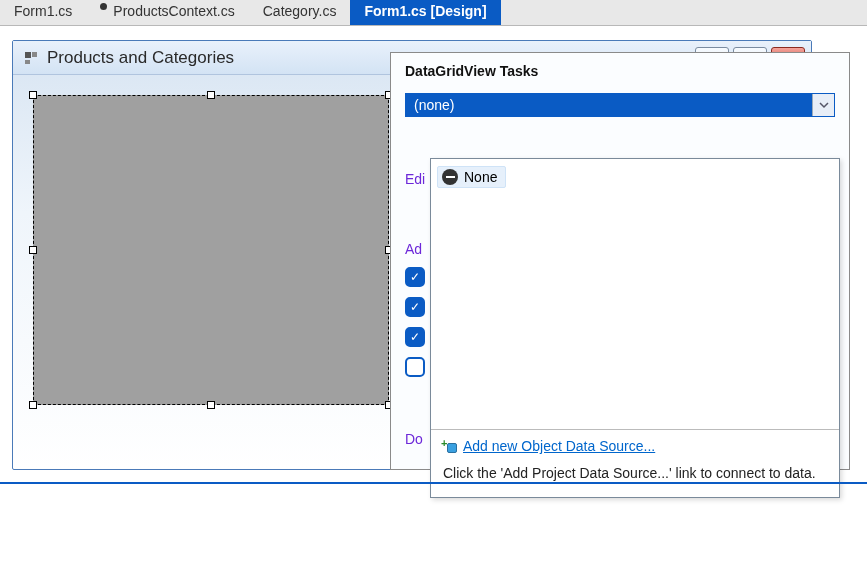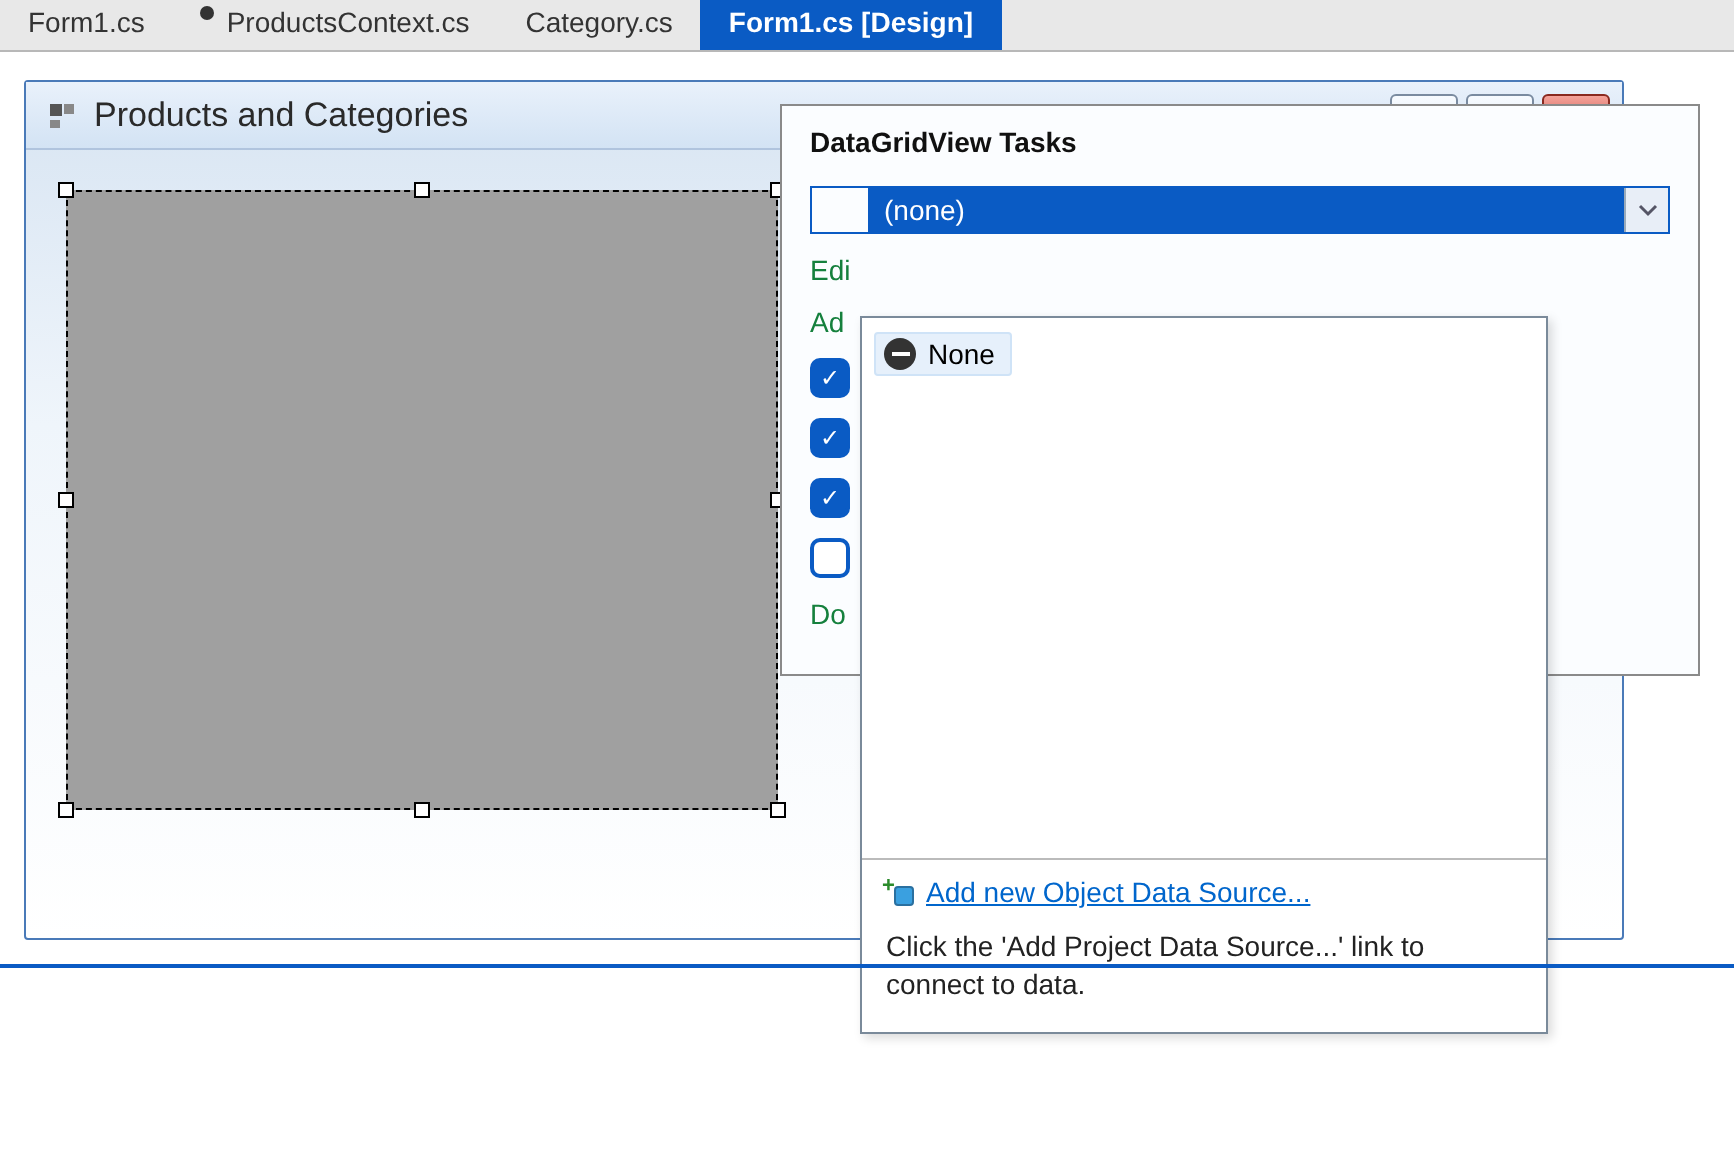--- a/index.html
+++ b/index.html
@@ -162,53 +162,53 @@
     .ds-combo {
       flex: 1;
       display: flex;
       border: 1px solid #0a5bc4;
     }
     .ds-combo-text {
       flex: 1;
       background: #0a5bc4;
       color: #fff;
       padding: 3px 8px;
-      margin-left: 28px;
     }
     .ds-combo-btn {
       width: 22px;
       background: #e8eef7;
       border-left: 1px solid #9ab;
       display:flex;align-items:center;justify-content:center;
       cursor: pointer;
     }
     .link {
-      color: #15803d;
-      cursor: pointer;
+      color: #6d28d9;
+      cursor: pointer;
+      margin-top: 44px;
     }
     .checkbox-row {
       display:flex;align-items:center;gap:8px;margin-bottom:10px;
     }
     .cb {
       width: 20px; height: 20px;
       border-radius: 5px;
       border: 2px solid #0a5bc4;
       display:flex;align-items:center;justify-content:center;
       font-size: 12px;
       cursor: pointer;
     }
     .cb.checked { background:#0a5bc4; color:#fff; }
     .cb.unchecked { background:#fff; }
 
     
     .ds-popup {
       position: absolute;
       top: 158px;
       left: 430px;
-      width: 344px;
+      width: 410px;
       border: 1px solid #7a8a9a;
       background: #fff;
       box-shadow: 2px 2px 5px rgba(0,0,0,.15);
     }
     .ds-tree {
       padding: 6px;
       height: 270px;
     }
     .ds-tree-item {
       display: inline-flex;

